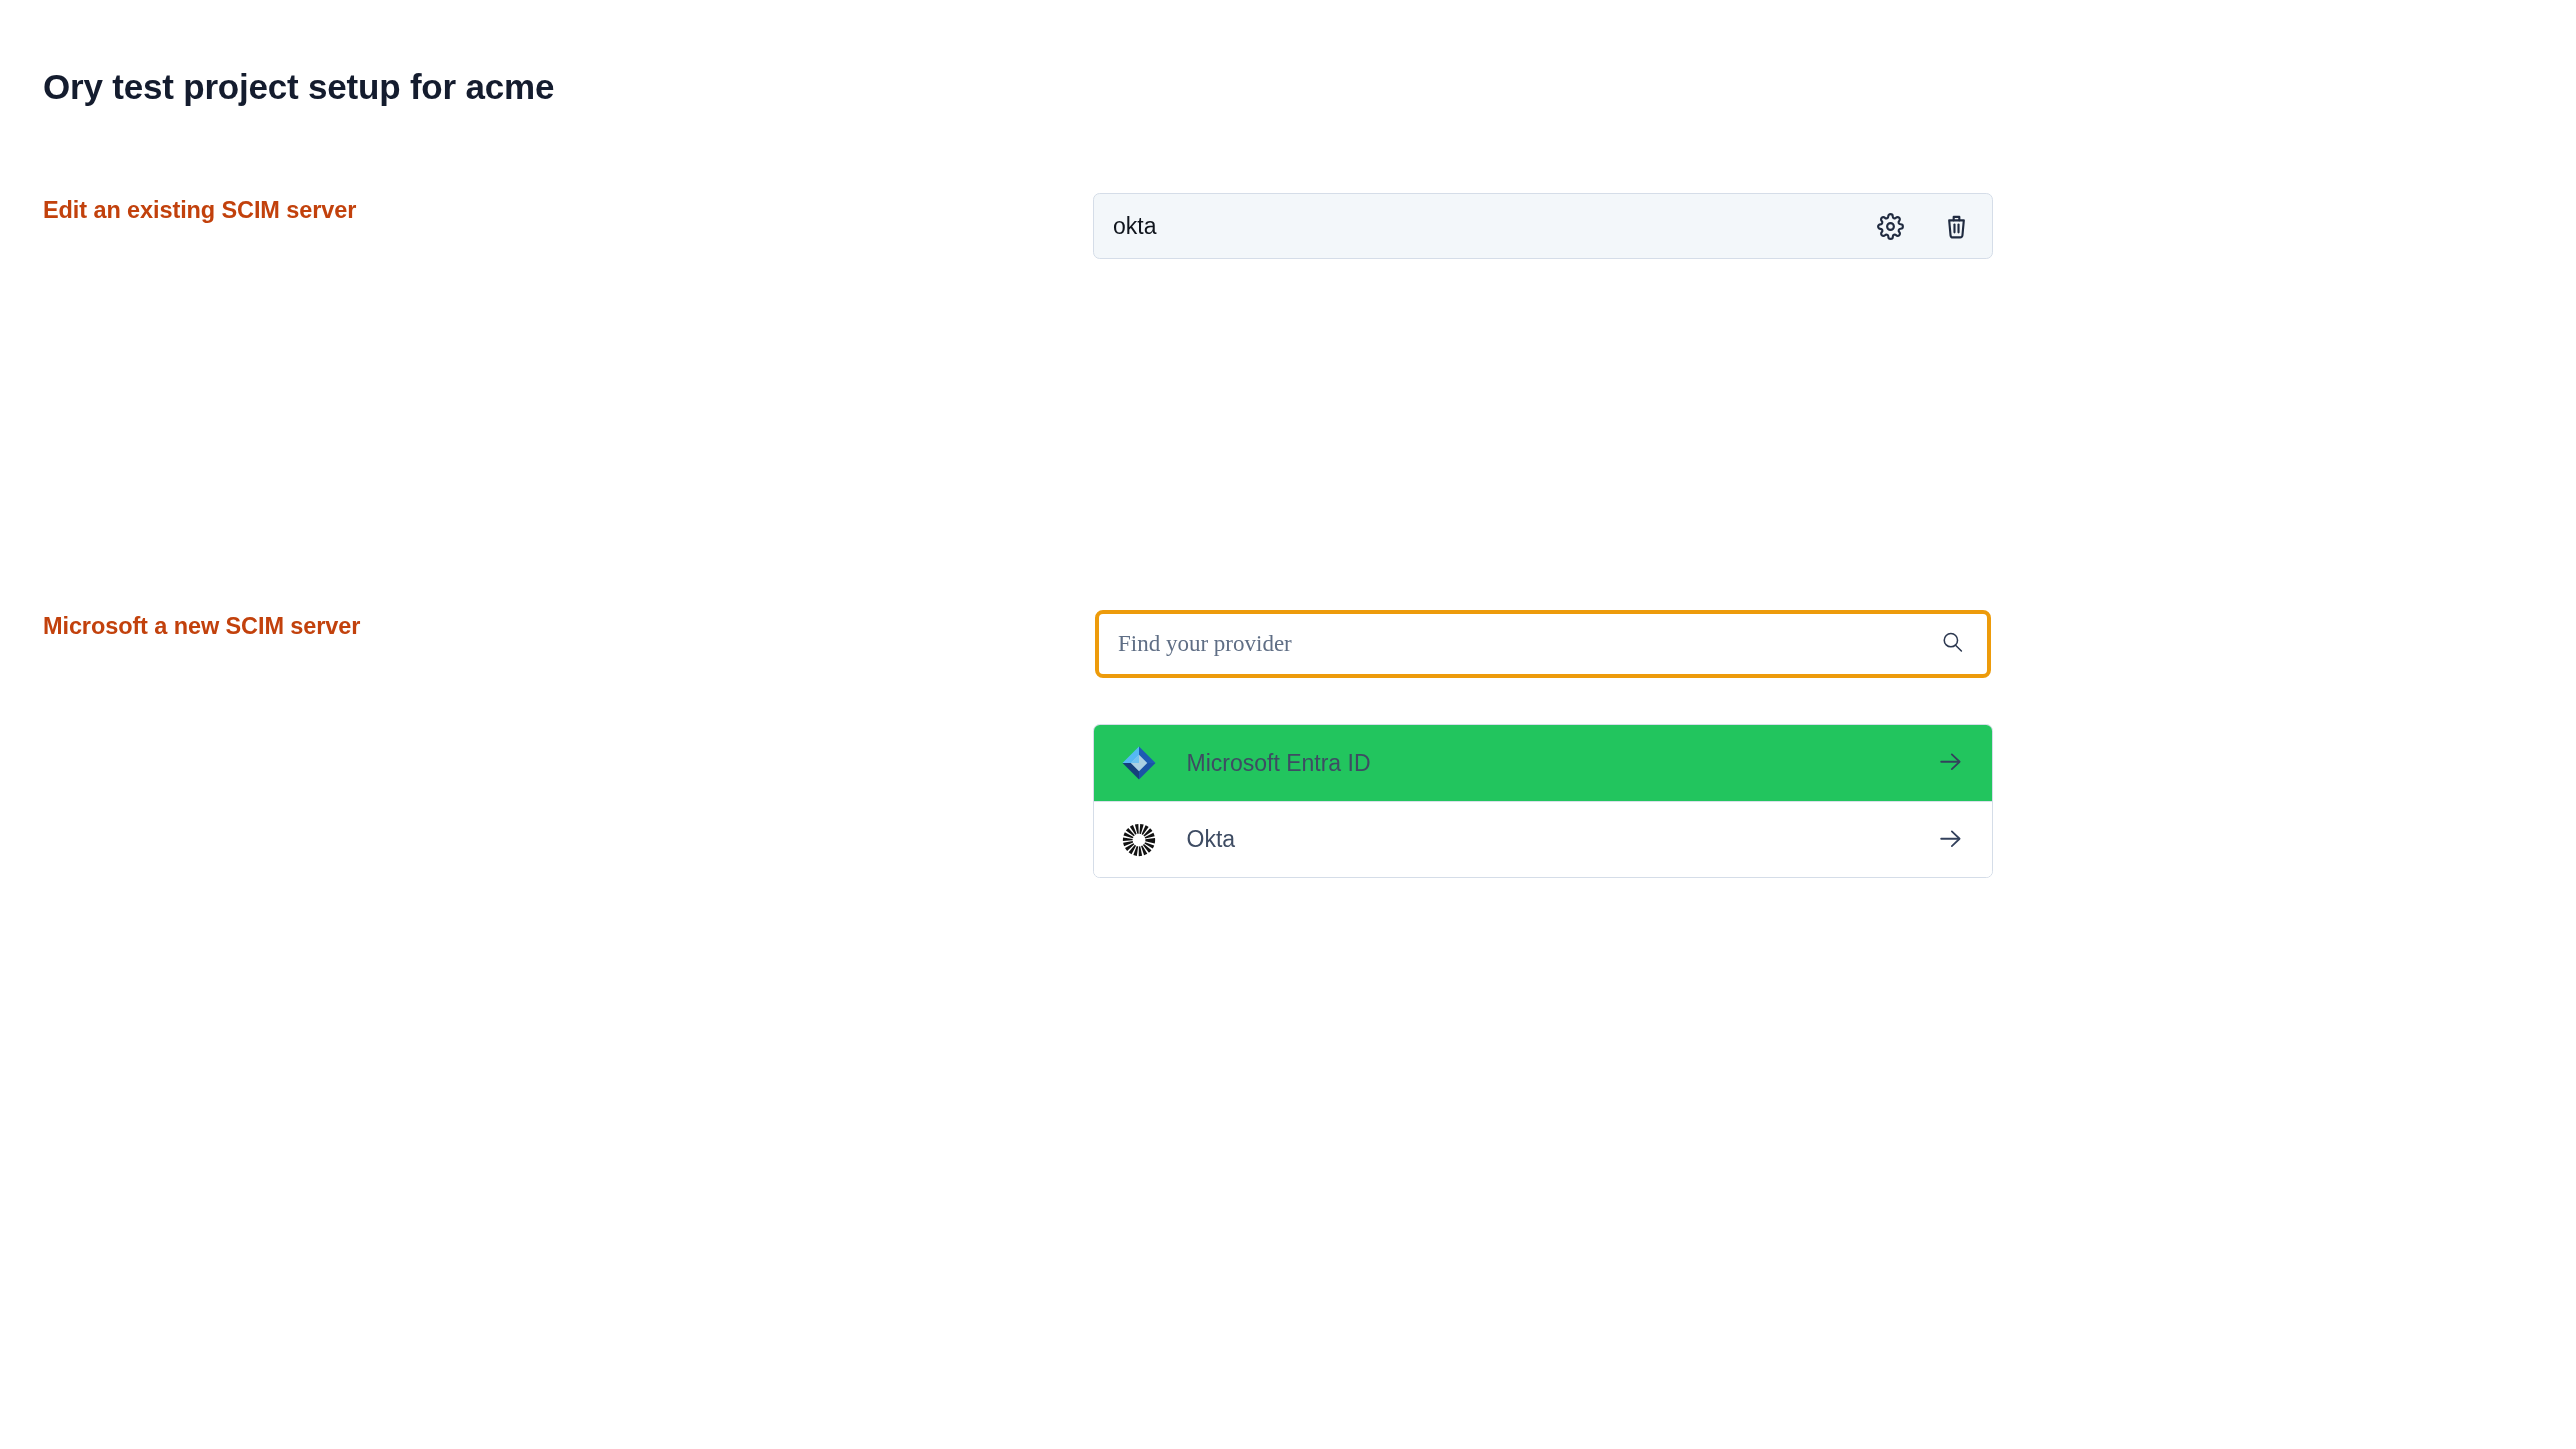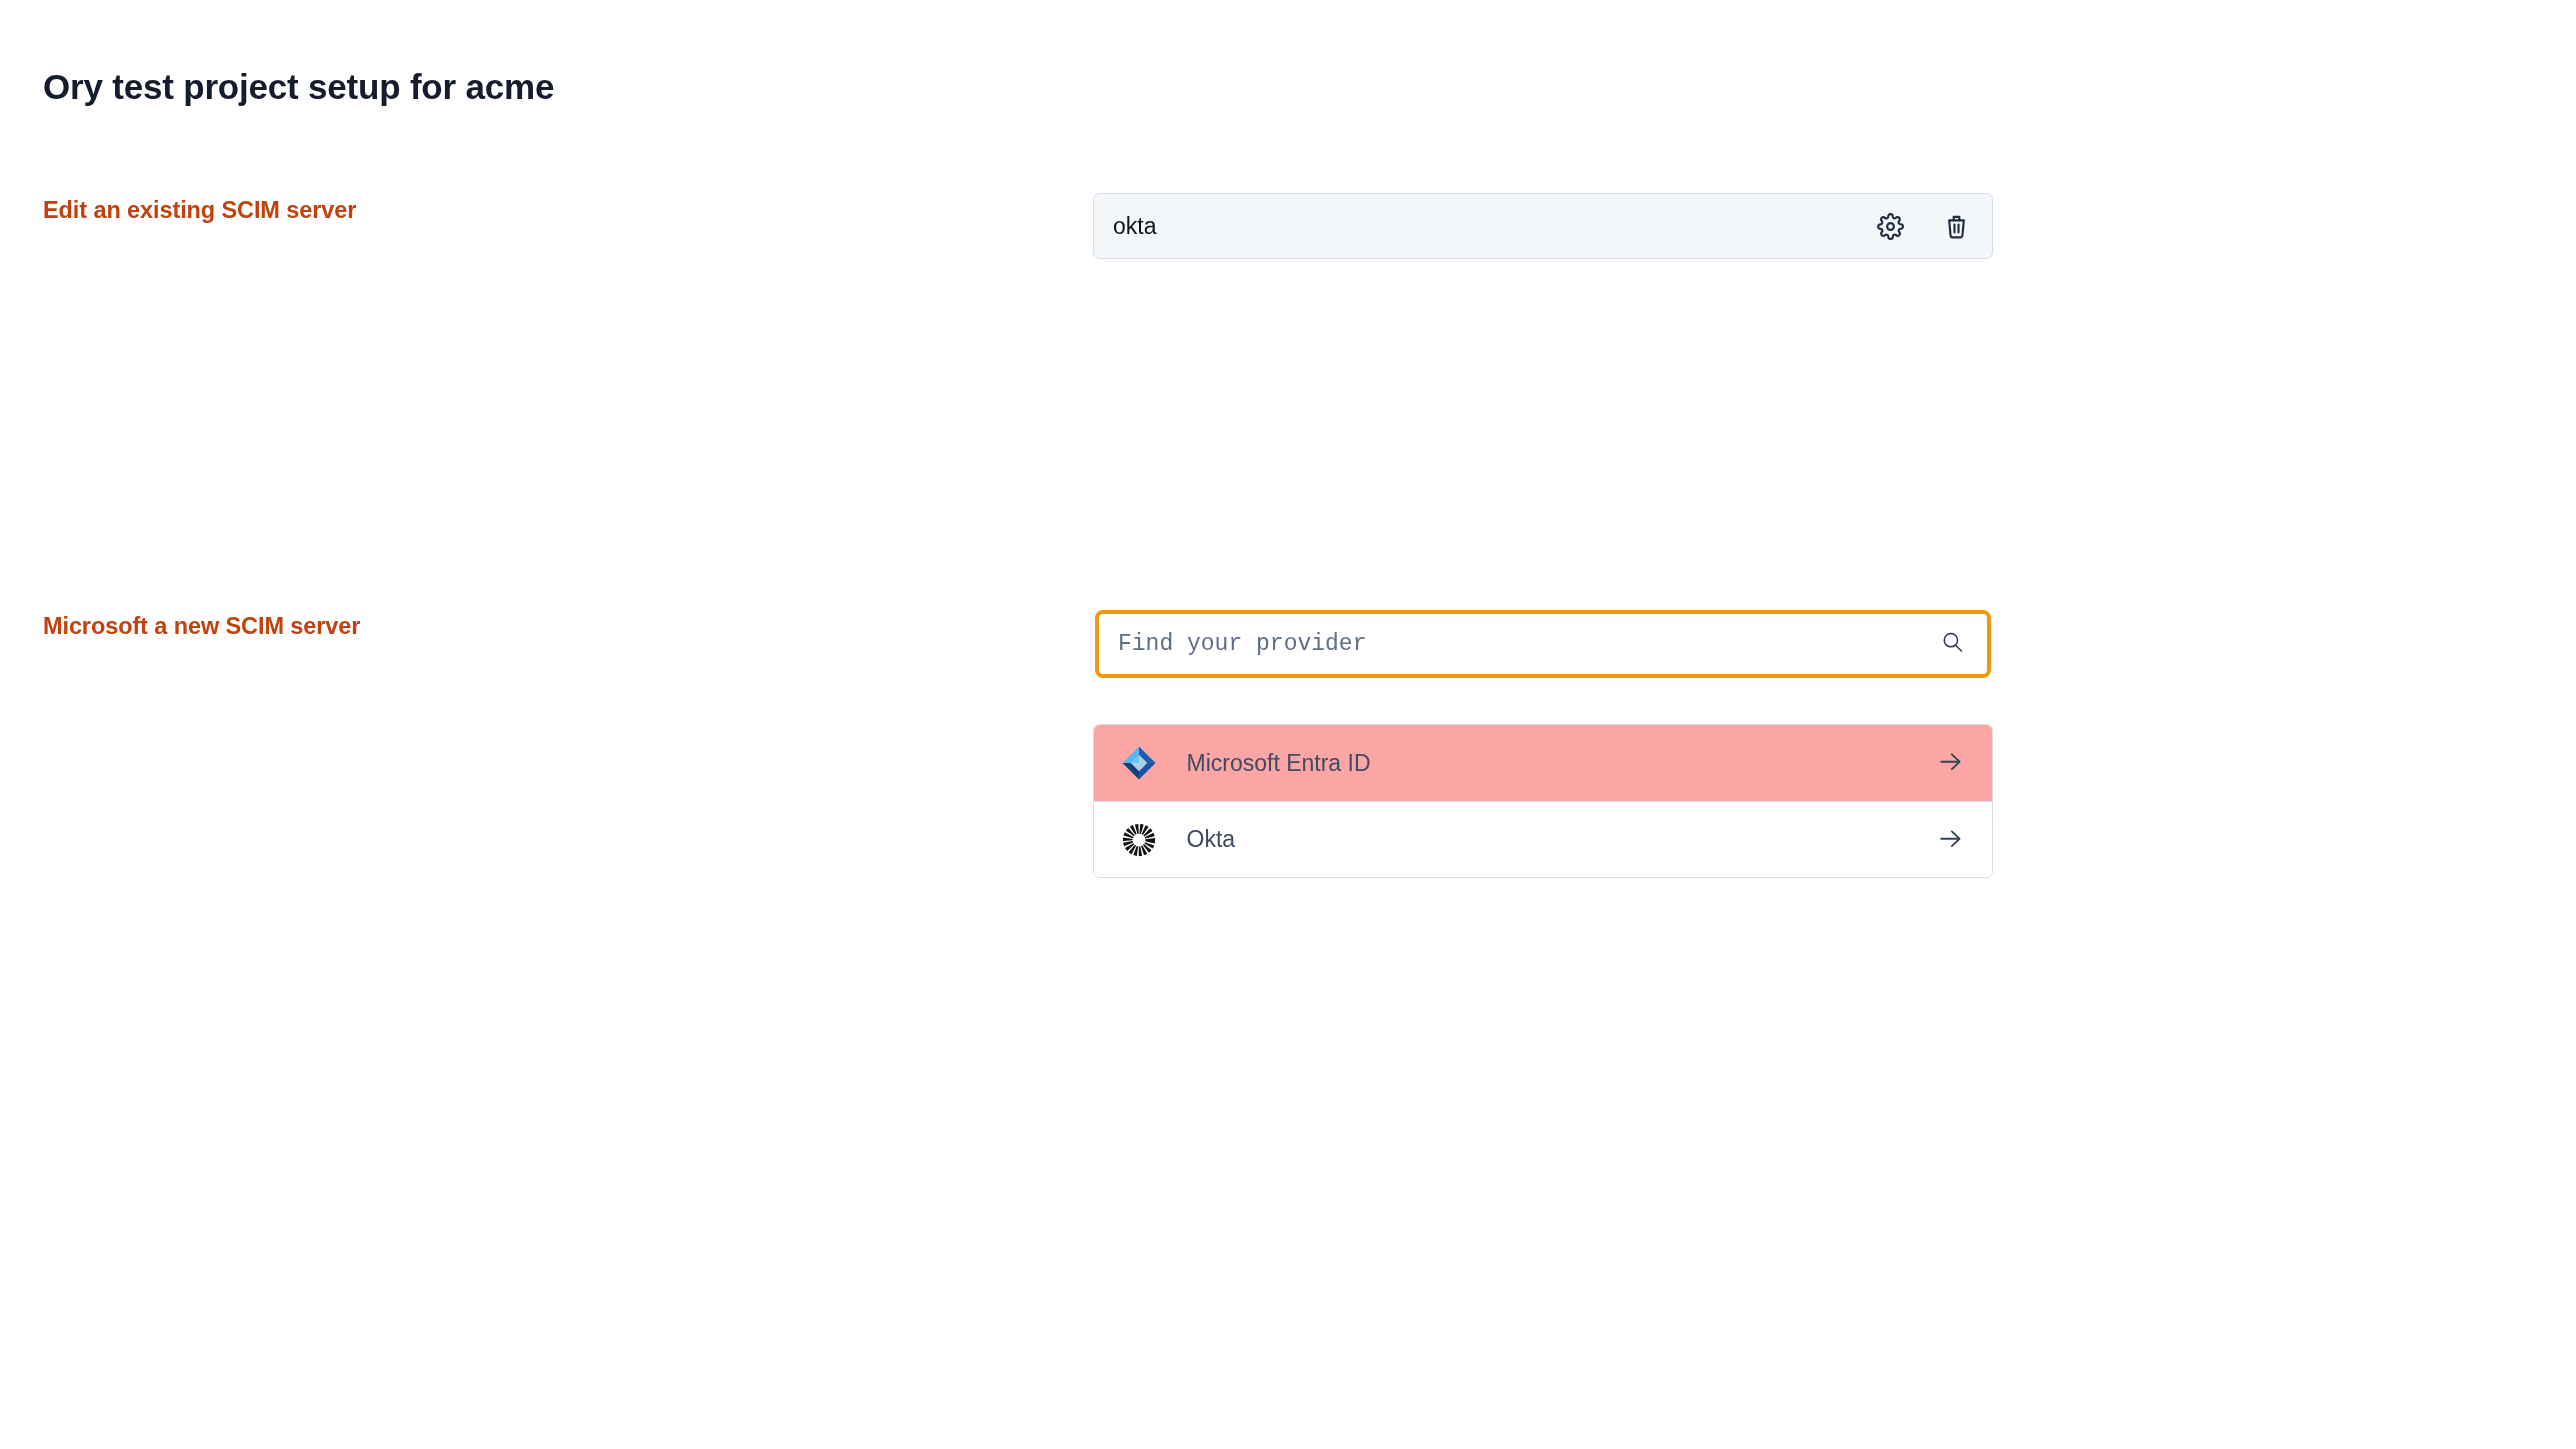--- a/index.html
+++ b/index.html
@@ -60,21 +60,21 @@
     left: 1095px; top: 610px;
     width: 896px; height: 68px;
   }
   .search-input {
     width: 100%; height: 100%;
     background: #ffffff;
     border: 4px solid #ed9b0b;
     border-radius: 8px;
     padding: 0 60px 0 19px;
     font-size: 23px;
-    font-family: Liberation Mono, monospace;
+    font-family: Liberation Serif, serif;
     color: #14532d;
     outline: none;
   }
   .search-input::placeholder { color: #5f6e85; opacity: 1; }
   .search-icon {
     position: absolute;
     right: 24px; top: 50%;
     transform: translateY(-50%);
     pointer-events: none;
   }
@@ -89,21 +89,21 @@
     overflow: hidden;
     background: #ffffff;
   }
   .provider-row {
     height: 76px;
     display: flex; align-items: center;
     padding: 0 27px 0 27px;
     cursor: pointer;
     background: #ffffff;
   }
-  .provider-row.highlighted { background: #fca5a5; justify-content: space-between; }
+  .provider-row.highlighted { background: #22c55e; justify-content: space-between; }
   .provider-row + .provider-row { border-top: 1.3px solid #d9e0e9; }
   .provider-logo {
     width: 36px; height: 36px;
     display: flex; align-items: center; justify-content: center;
     flex-shrink: 0;
   }
   .provider-name {
     margin-left: 29.5px;
     font-size: 23px; font-weight: 400;
     color: #3e4c63;

